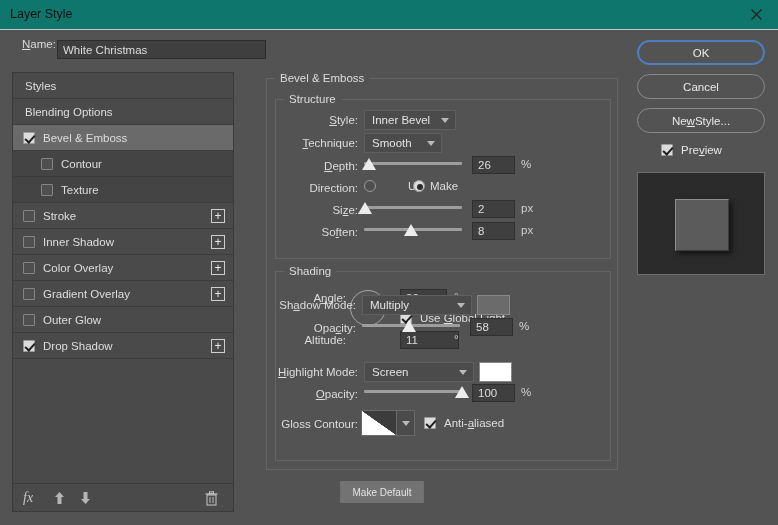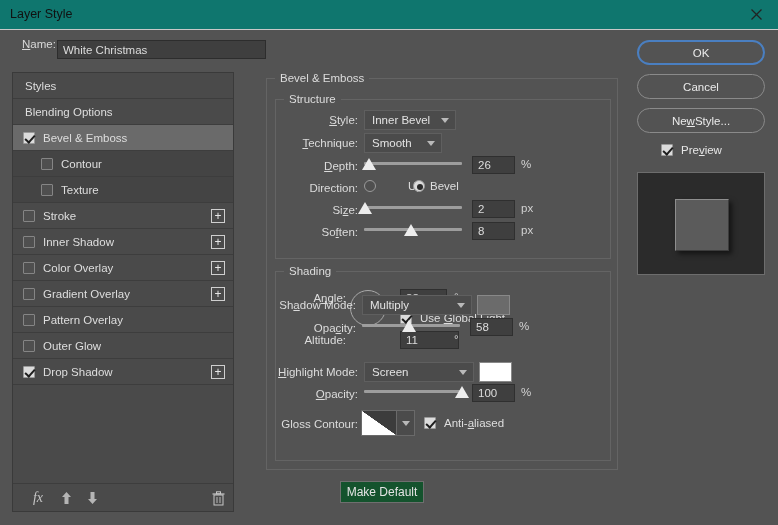--- a/index.html
+++ b/index.html
@@ -71,21 +71,21 @@
     position: absolute; right: 8px; top: 6px; width: 14px; height: 14px;
     border: 1px solid #cfcfcf; color: #e6e6e6; font-size: 12px; line-height: 12px;
     text-align: center; cursor: pointer;
   }
   #sidebar-footer {
     position: absolute; left: 0; bottom: 0; width: 100%; height: 28px;
     border-top: 1px solid #3d3d3d;
   }
   #sidebar-footer .ic {
     position: absolute; top: 4px; width: 20px; height: 20px;
-    display: flex; align-items: center; justify-content: flex-end;
+    display: flex; align-items: center; justify-content: flex-start;
     color: #c6c6c6; cursor: pointer;
   }
 
   
   #main {
     position: absolute; left: 248px; top: 62px; width: 370px; height: 408px;
   }
   .group {
     position: absolute; border: 1px solid #646464;
   }
@@ -208,22 +208,22 @@
   #preview-thumb .sq {
     position: absolute; left: 37px; top: 26px; width: 54px; height: 52px;
     background: #5b5b5b;
     border-top: 1px solid #8e8e8e; border-left: 1px solid #8e8e8e;
     border-bottom: 1px solid #3c3c3c; border-right: 1px solid #3c3c3c;
     box-shadow: 3px 3px 5px rgba(0,0,0,0.55);
   }
 
   
   .bbtn {
-    position: absolute; height: 22px; background: #14532d; border: 1px solid #6f6f6f;
-    color: #e4e4e4; font-size: 12px; font-family: "Liberation Sans", sans-serif;
+    position: absolute; height: 22px; background: #737373; border: 1px solid #6f6f6f;
+    color: #e4e4e4; font-size: 10px; font-family: "Liberation Sans", sans-serif;
     display: flex; align-items: center; justify-content: center; cursor: pointer;
   }
   #btn-make-default { left: 340px; top: 481px; width: 84px; }
   #btn-reset-default { left: 432px; top: 481px; width: 100px; }
 </style>
 </head>
 <body>
 
 <div id="dialog">
 
@@ -274,24 +274,20 @@
         </div>
         <div class="side-item">
           <span class="chk off"></span>
           <span class="lbl">Color Overlay</span>
           <span class="plus-btn">+</span>
         </div>
         <div class="side-item">
           <span class="chk off"></span>
           <span class="lbl">Gradient Overlay</span>
           <span class="plus-btn">+</span>
-        </div>
-        <div class="side-item">
-          <span class="chk off"></span>
-          <span class="lbl">Pattern Overlay</span>
         </div>
         <div class="side-item">
           <span class="chk off"></span>
           <span class="lbl">Outer Glow</span>
         </div>
         <div class="side-item">
           <span class="chk on"></span>
           <span class="lbl">Drop Shadow</span>
           <span class="plus-btn">+</span>
         </div>
@@ -352,21 +348,21 @@
         </div>
         <div class="unit" style="left:245px; top:58px;">%</div>
 
         <div class="fld-label" style="left:0px; top:82px; width:82px;">Direction:</div>
         <div class="radio-wrap" style="left:88px; top:80px;gap:27px;">
           <span class="radio"></span>
           <span class="rl">Up</span>
         </div>
         <div class="radio-wrap" style="left:137px; top:80px;">
           <span class="radio on"></span>
-          <span class="rl">Bevel</span>
+          <span class="rl">Make</span>
         </div>
 
         <div class="fld-label" style="left:0px; top:104px; width:82px;">Si<u>z</u>e:</div>
         <div class="slider" id="sl-size" style="left:88px; top:101px; width:98px;">
           <div class="track"></div>
           <div class="thumb" style="left: 1%;"></div>
         </div>
         <div class="numbox" style="left:196px; top:100px; width:43px;">
           <span>2</span>
         </div>

